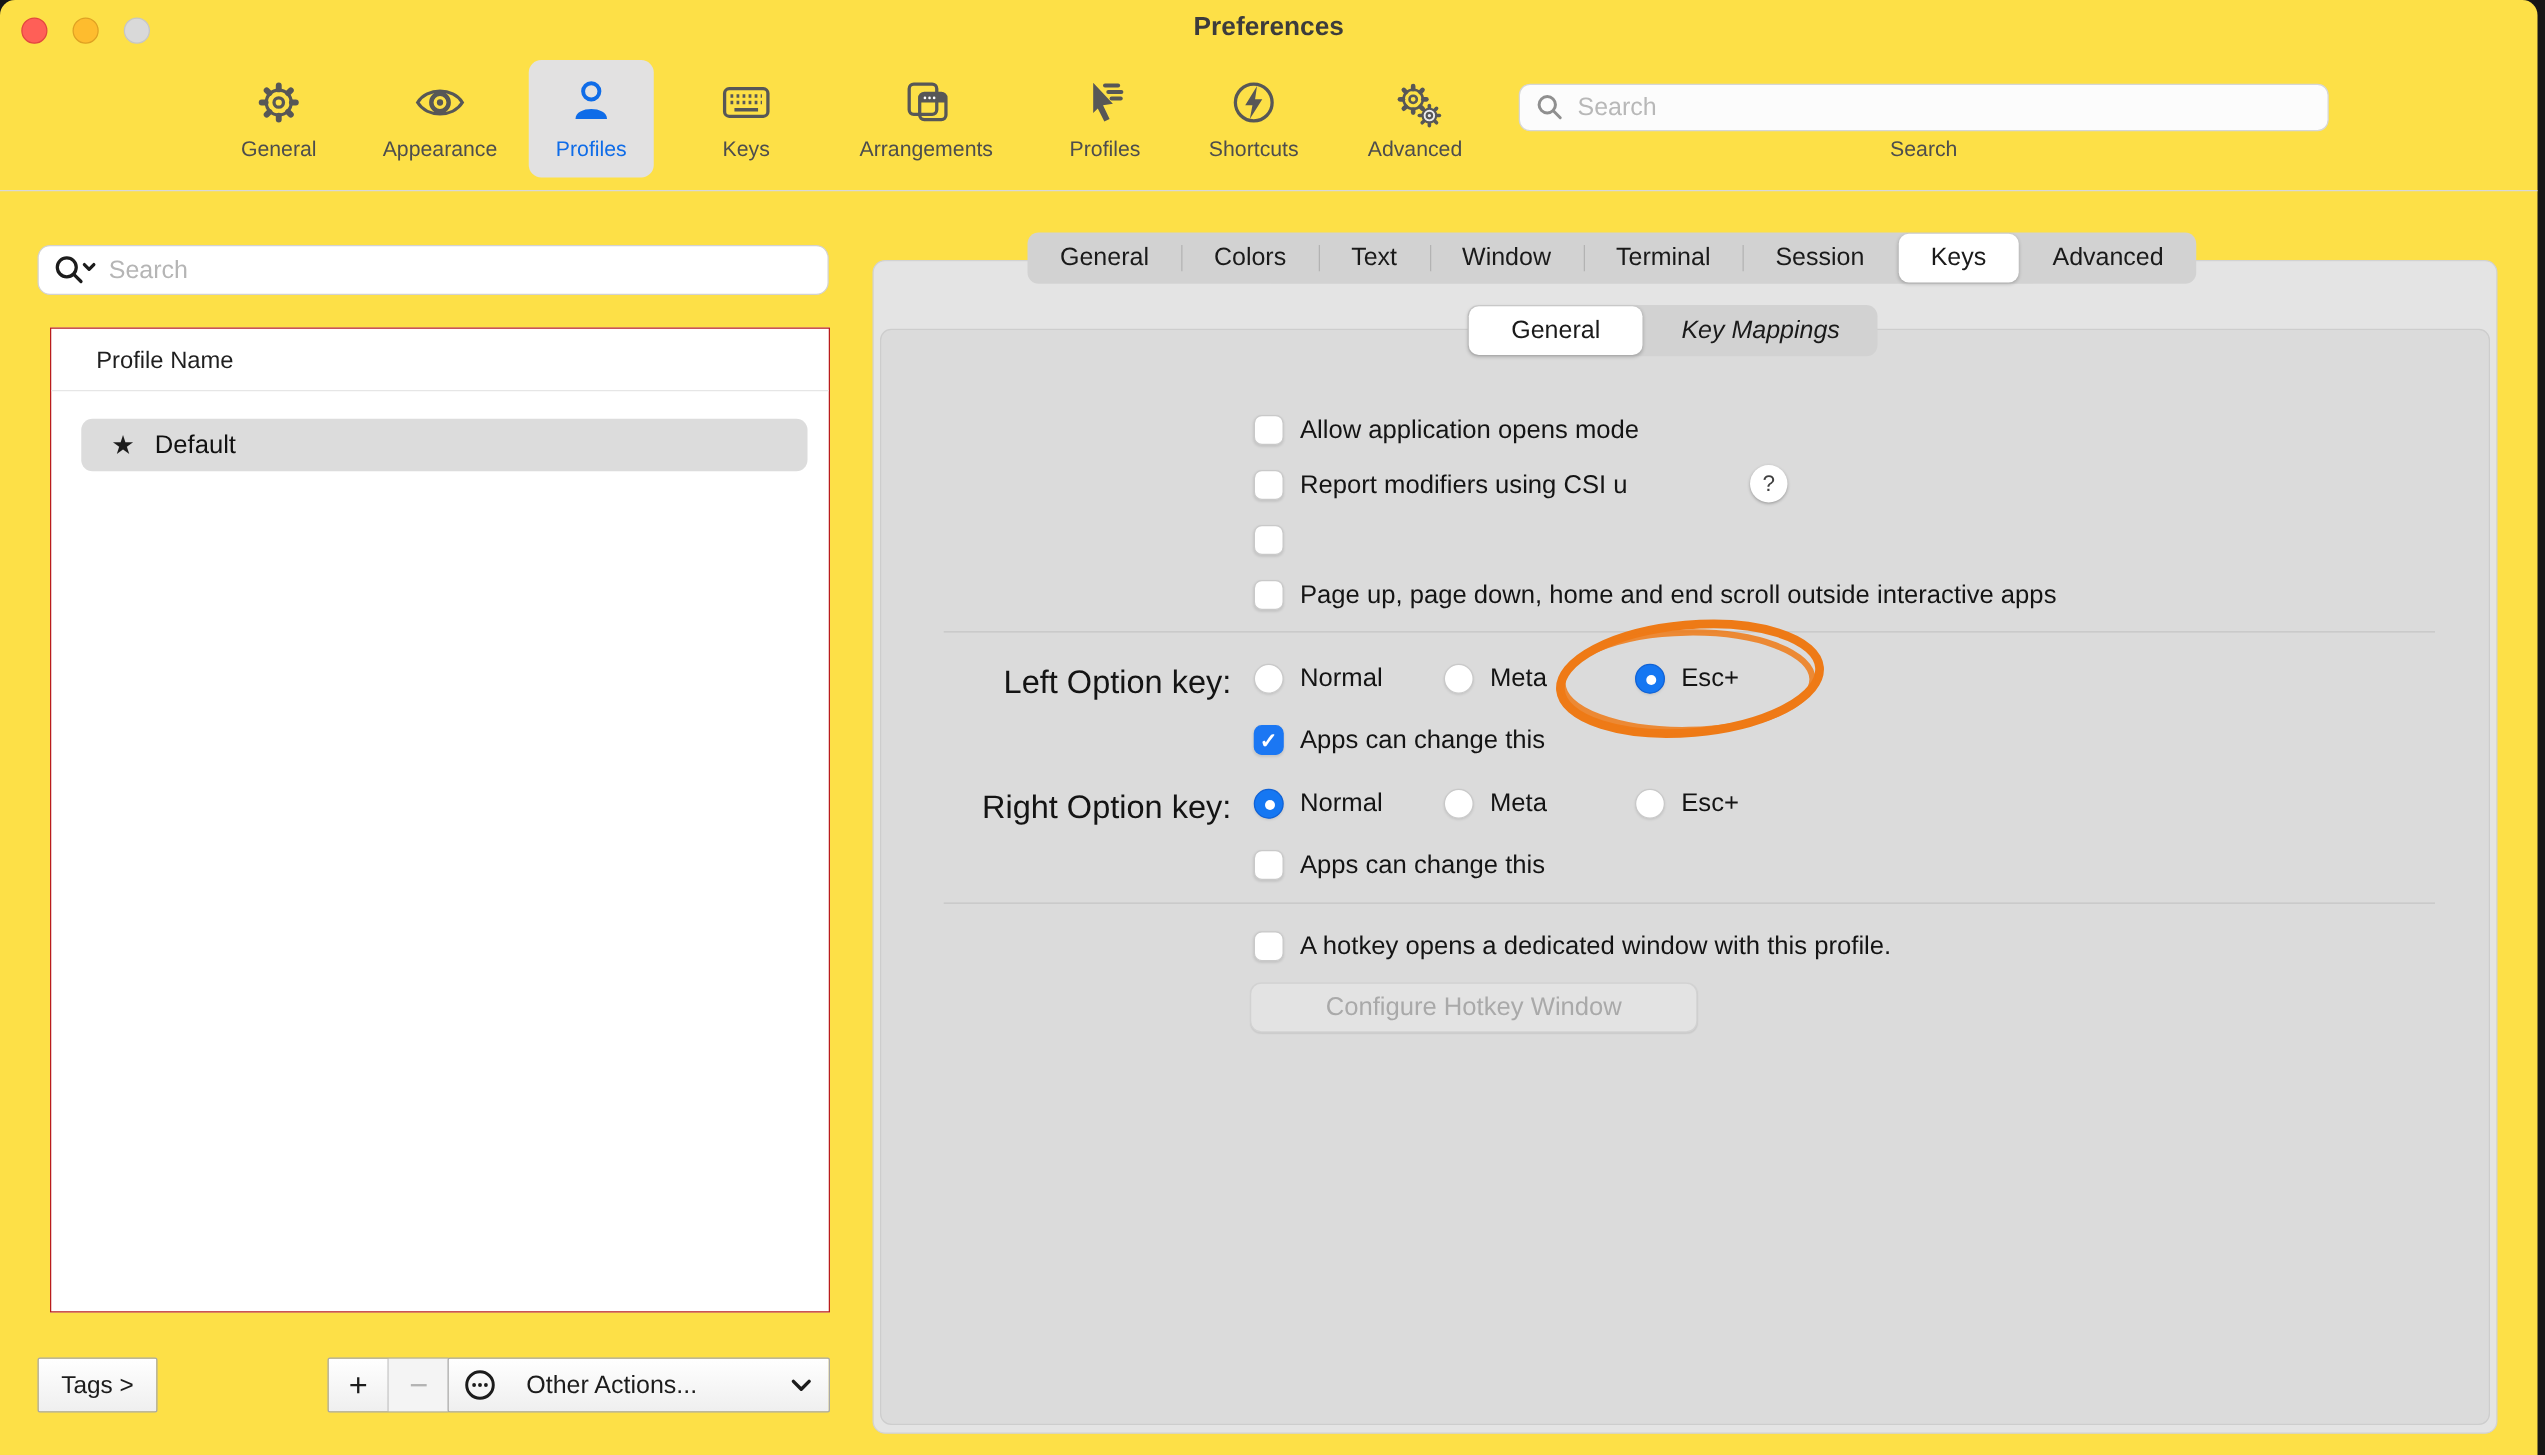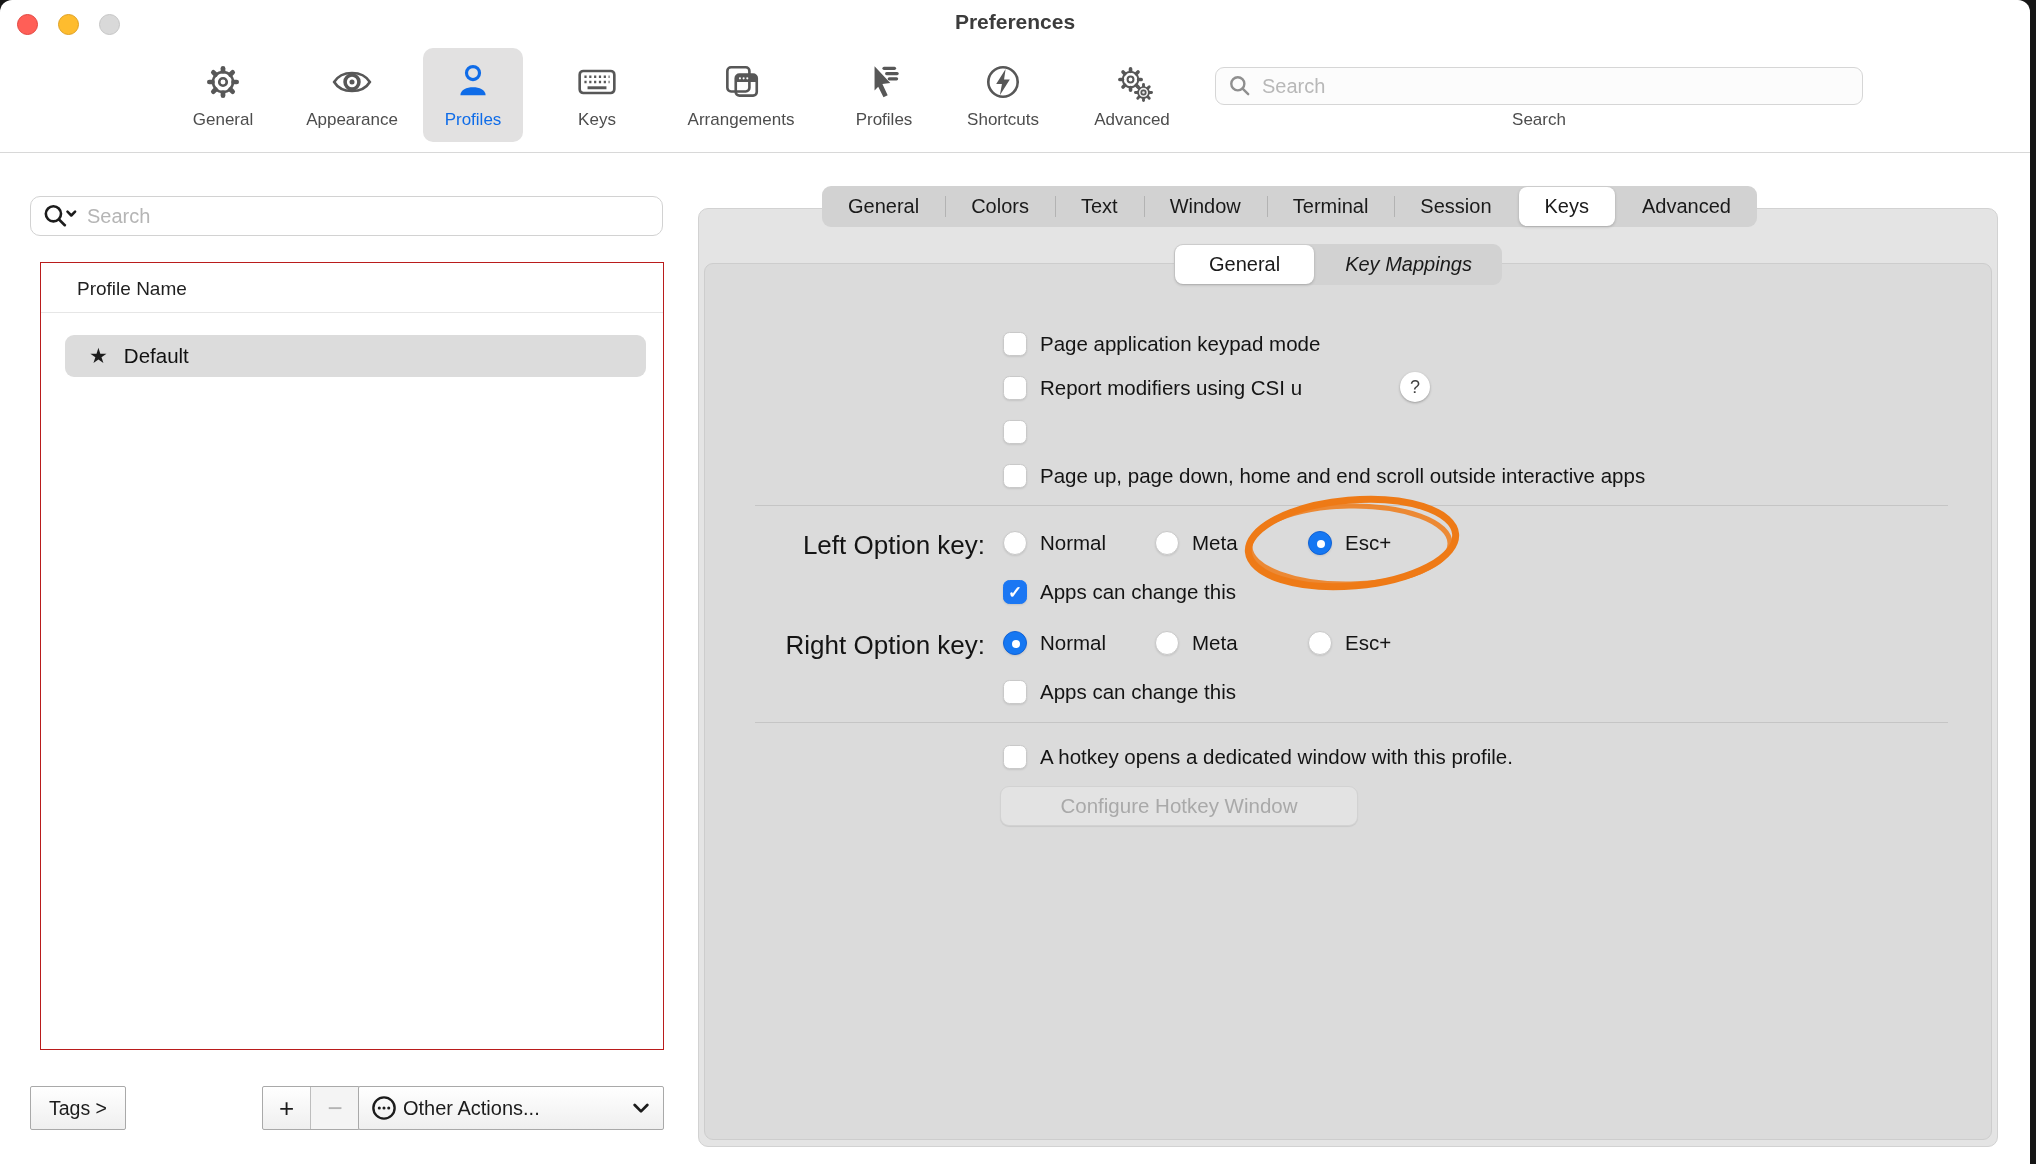--- a/index.html
+++ b/index.html
@@ -1,21 +1,21 @@
 <!DOCTYPE html>
 <html><head>
 <meta charset="utf-8">
 <style>
   * { margin:0; padding:0; box-sizing:border-box; }
   html,body { width:2036px; height:1164px; }
   body { font-family:"Liberation Sans", sans-serif; background:#161616; }
   .stage { position:relative; width:2036px; height:1164px; overflow:hidden; }
   .window {
     position:absolute; left:0; top:0; width:2030px; height:1164px;
-    background:#ffffff; border-radius:12px 12px 0 0;
+    background:#fde047; border-radius:12px 12px 0 0;
   }
   
   .traffic { position:absolute; width:21px; height:21px; border-radius:50%; top:14px; }
   .t-red    { left:17px;  background:#ff5f57; border:1px solid #e24640; }
   .t-yellow { left:58px;  background:#febc2e; border:1px solid #dfa123; }
   .t-gray   { left:99px;  background:#d9d9d9; border:1px solid #c6c6c6; }
   .win-title { position:absolute; left:0; top:10px; width:2030px; text-align:center;
     font-size:21px; font-weight:700; color:#3c3c3c; }
   
   .tb-item { position:absolute; top:48px; height:94px; display:flex; flex-direction:column;
@@ -52,21 +52,21 @@
   .btn { background:linear-gradient(#ffffff,#efefef); border:1px solid #a9a9a9;
     font-size:19.5px; color:#1c1c1c; display:flex; align-items:center; justify-content:center; }
   .tags-btn { position:absolute; left:30px; top:1086px; width:96px; height:44px; border-radius:2px; }
   .pm-group { position:absolute; left:262px; top:1086px; width:98px; height:44px; border:1px solid #a9a9a9;
     border-radius:2px; display:flex; background:linear-gradient(#ffffff,#efefef); }
   .pm-group .pm { width:48px; display:flex; align-items:center; justify-content:center; font-size:26px; color:#1c1c1c; }
   .pm-group .pm.plus { border-right:1px solid #bdbdbd; }
   .pm-group .pm.minus { color:#b3b3b3; background:#f4f4f4; }
   .other-actions { position:absolute; left:358px; top:1086px; width:306px; height:44px; border-radius:2px;
     justify-content:flex-start; }
-  .other-actions .oa-label { font-size:20px; margin-left:6px; }
+  .other-actions .oa-label { font-size:20px; margin-left:24px; }
   .other-actions svg.oa-icon { margin-left:12px; }
   .other-actions svg.oa-chev { position:absolute; right:14px; }
   
   .panel-outer { position:absolute; left:698px; top:208px; width:1300px; height:939px;
     background:#e4e4e4; border:1px solid #d2d2d2; border-radius:10px; }
   .panel-inner { position:absolute; left:704px; top:263px; width:1288px; height:877px;
     background:#dbdbdb; border:1px solid #cdcdcd; border-radius:9px; }
   .seg-ctrl { position:absolute; height:41px; background:#d2d2d2; border-radius:9px;
     display:flex; align-items:stretch; }
   .seg { position:relative; display:flex; align-items:center; justify-content:center;
@@ -298,21 +298,21 @@
     <div class="seg sel">Keys</div>
     <div class="seg">Advanced</div>
   </div>
 
   <div class="seg-ctrl sub-tabs">
     <div class="seg sel" style="padding:0 34px;">General</div>
     <div class="seg" style="padding:0 30px;font-style:italic;">Key Mappings</div>
   </div>
 
   <div class="cb" style="left:1003px;top:332px;"></div>
-  <div class="lbl" style="left:1040px;top:331px;">Page application keypad mode</div>
+  <div class="lbl" style="left:1040px;top:331px;">Allow application opens mode</div>
 
   <div class="cb" style="left:1003px;top:376px;"></div>
   <div class="lbl" style="left:1040px;top:375px;">Report modifiers using CSI u</div>
   <div class="help-btn" style="left:1400px;top:372px;">
     <span>?</span>
   </div>
 
   <div class="cb" style="left:1003px;top:420px;"></div>
 
   <div class="cb" style="left:1003px;top:464px;"></div>

